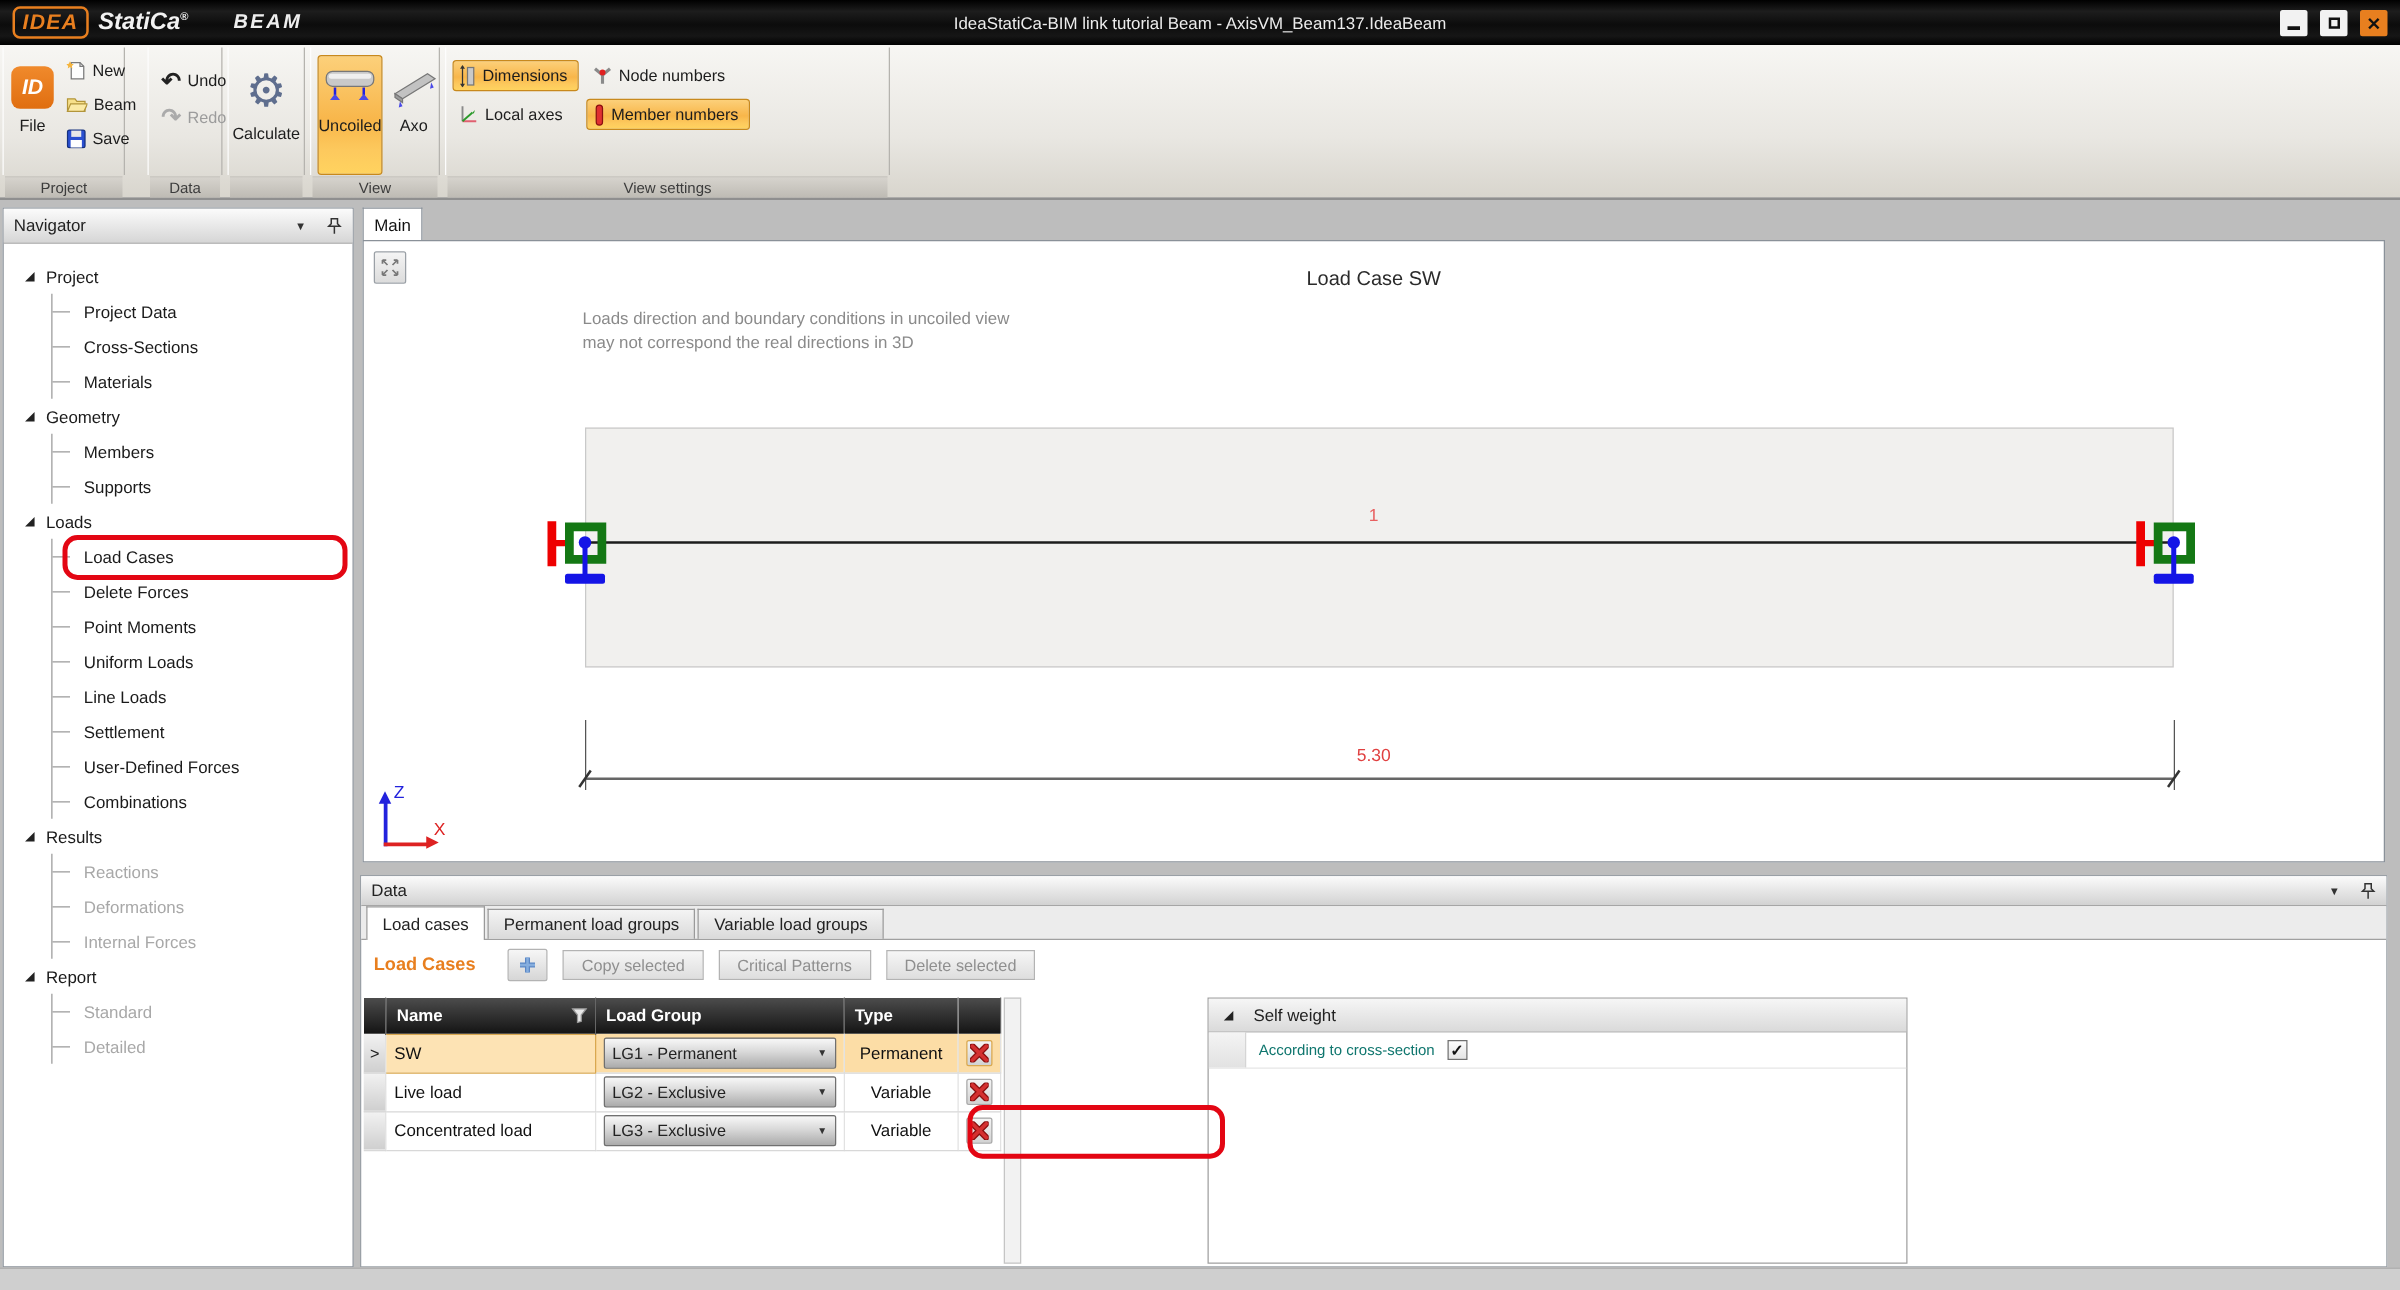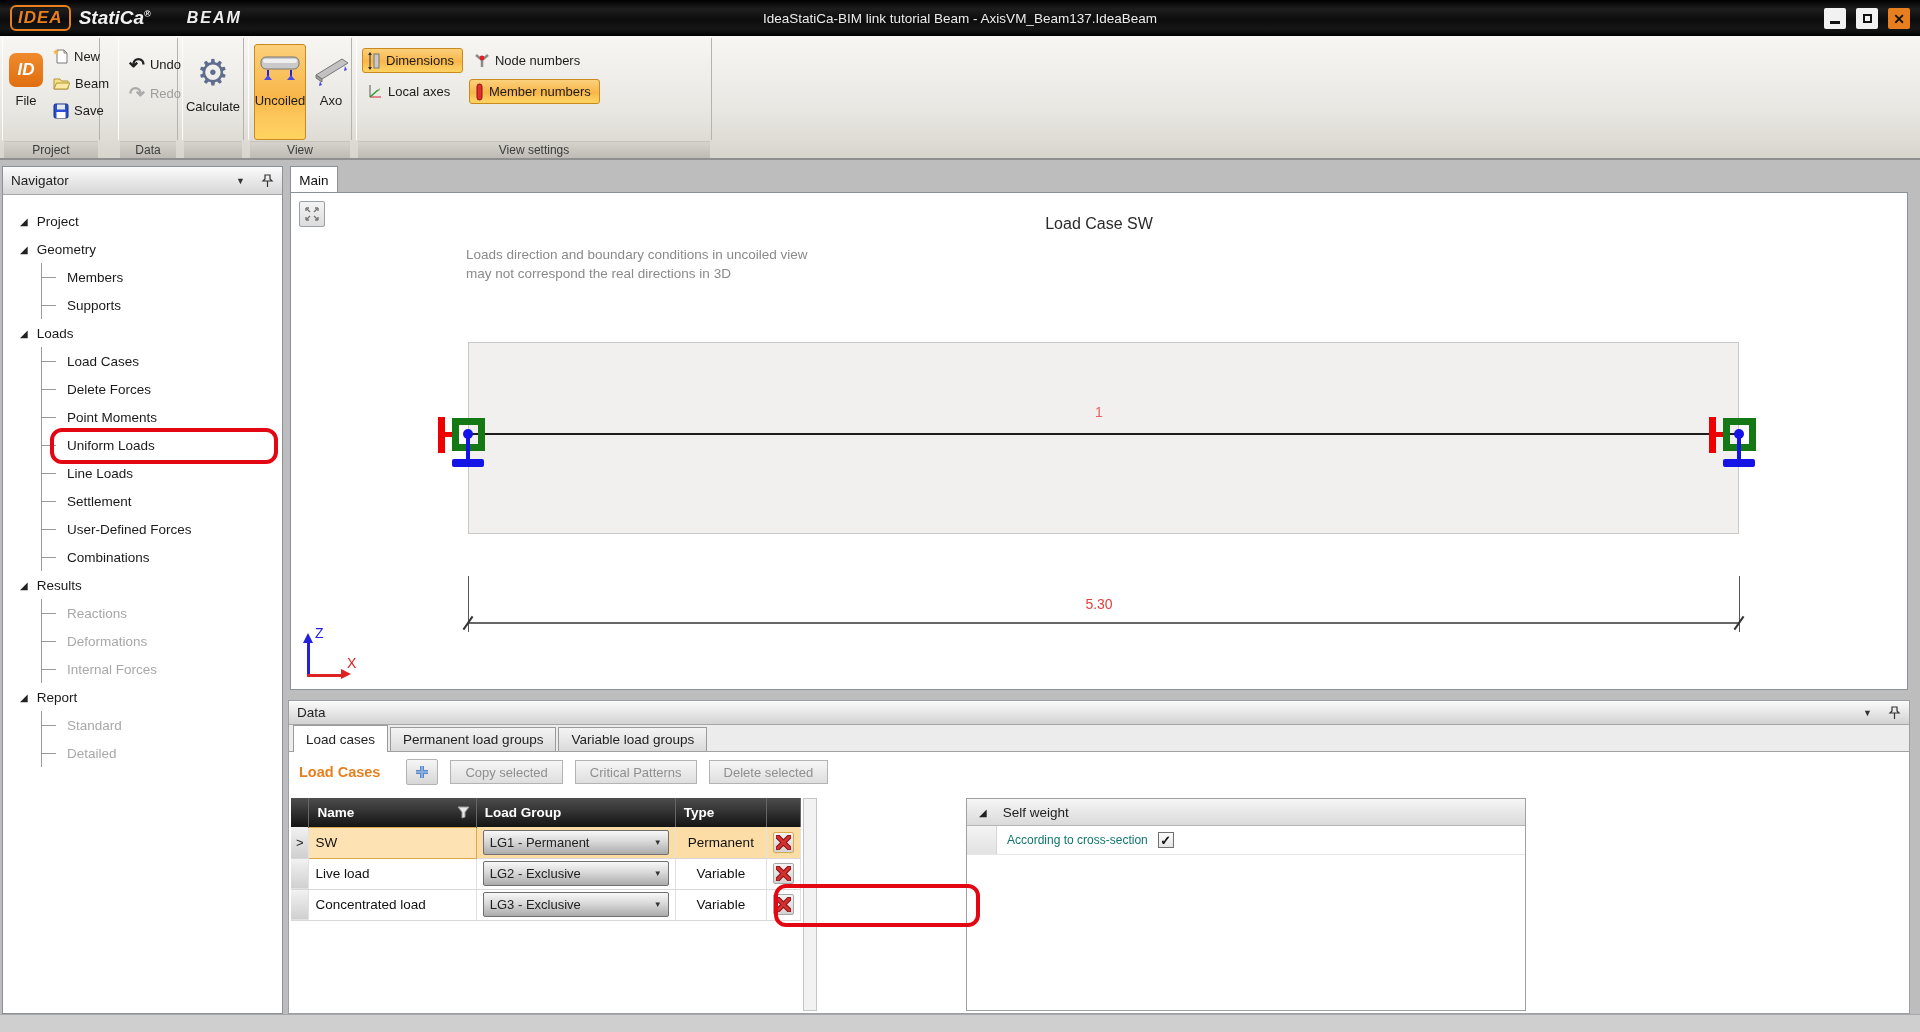--- a/index.html
+++ b/index.html
@@ -304,20 +304,34 @@
       <svg width="13" height="14" viewBox="0 0 13 14">
           <path d="M4 1h5v4l2 2H2l2-2z" fill="none" stroke="#333" stroke-width="1.2"></path>
           <path d="M6.5 7v6" stroke="#333" stroke-width="1.2"></path>
         </svg>
     </div>
     <div class="tree">
       <div class="tree-parent">
           <span class="expander">◢</span>
           <span>Project</span>
         </div>
+      <div class="tree-children">
+        <div class="tree-child">
+            <span class="stub"></span>
+            <span>Project Data</span>
+          </div>
+        <div class="tree-child">
+            <span class="stub"></span>
+            <span>Cross-Sections</span>
+          </div>
+        <div class="tree-child">
+            <span class="stub"></span>
+            <span>Materials</span>
+          </div>
+      </div>
       <div class="tree-parent">
           <span class="expander">◢</span>
           <span>Geometry</span>
         </div>
       <div class="tree-children">
         <div class="tree-child">
             <span class="stub"></span>
             <span>Members</span>
           </div>
         <div class="tree-child">

